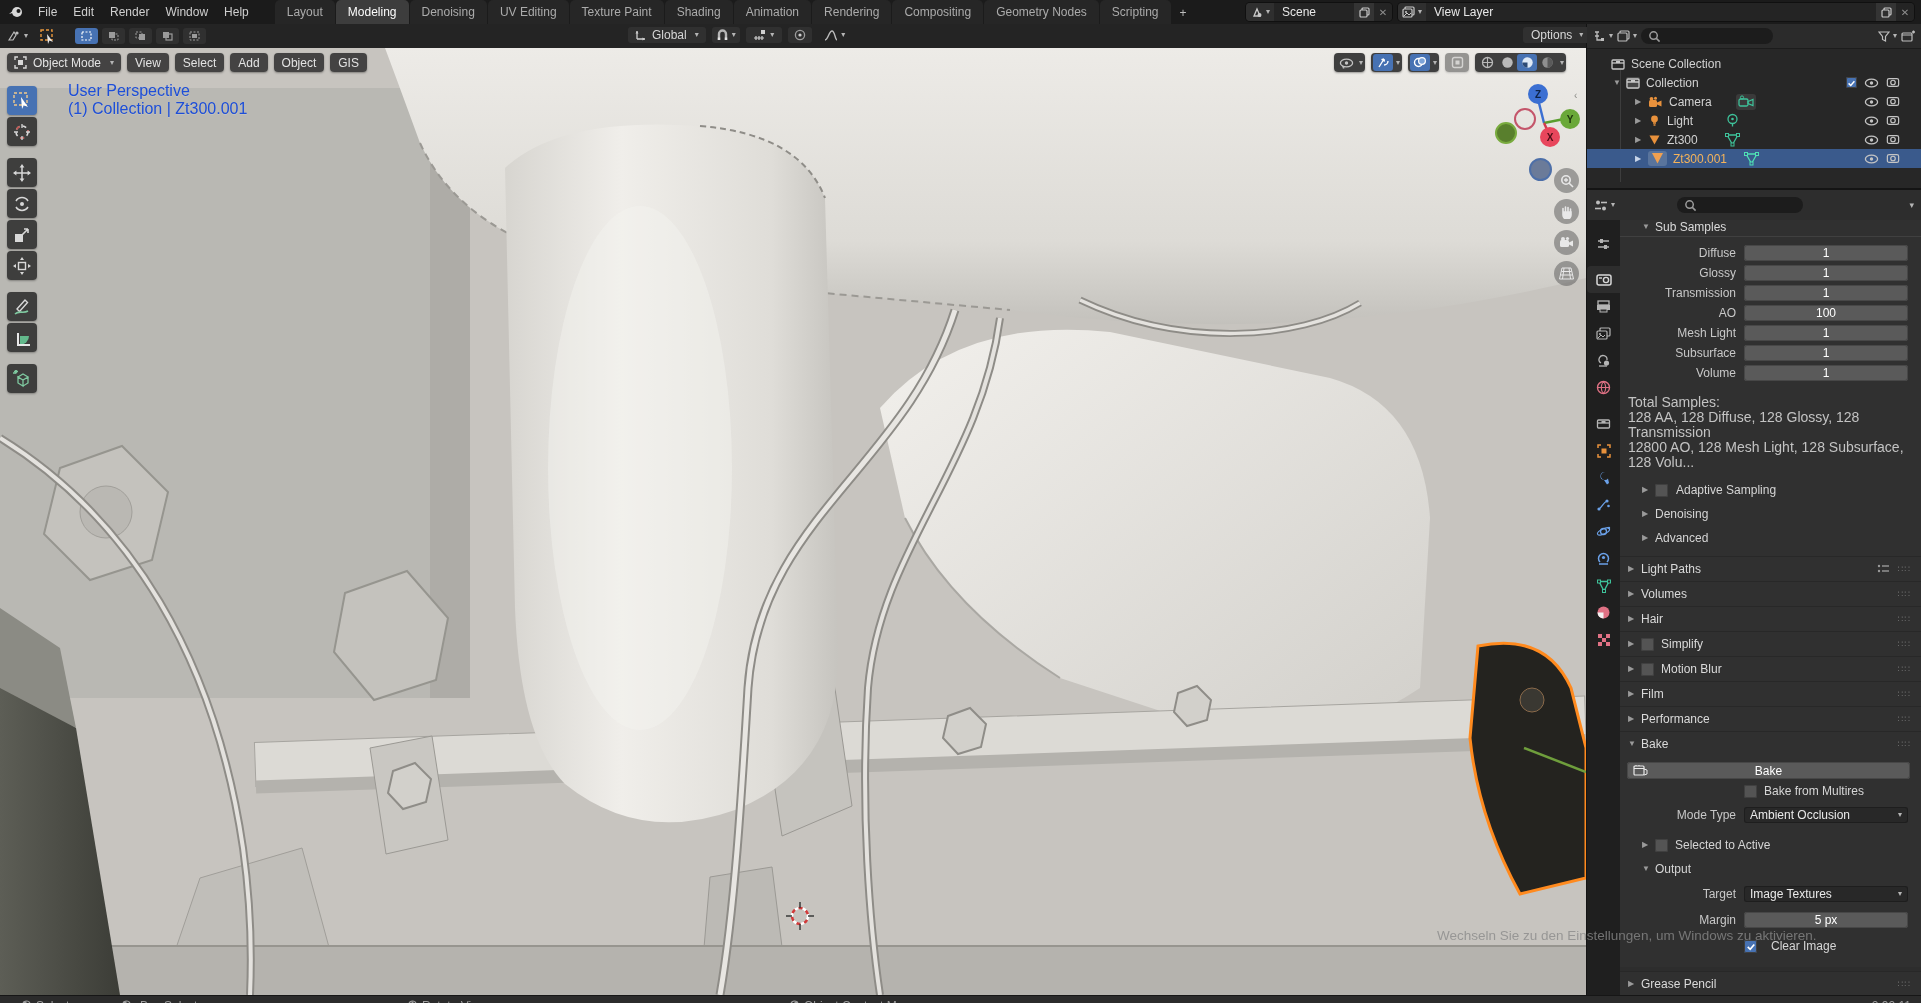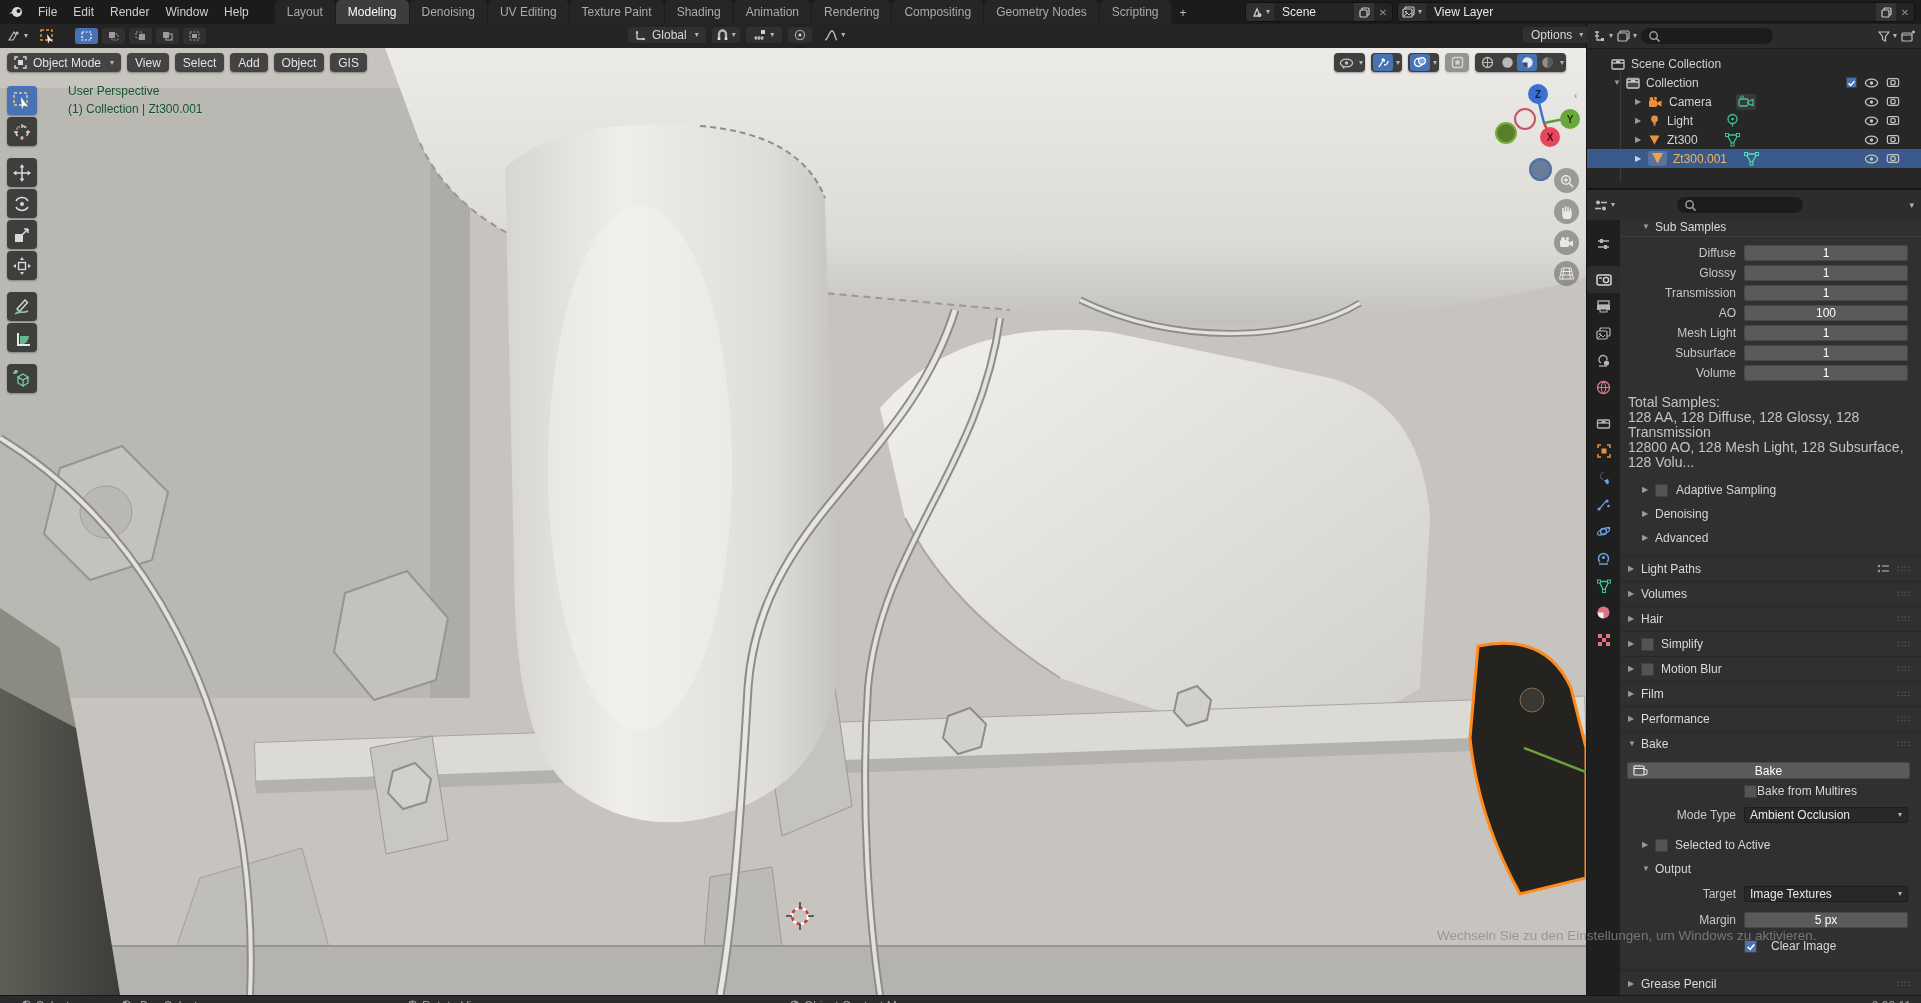--- a/index.html
+++ b/index.html
@@ -24,21 +24,21 @@
   
   #vparea{position:absolute;left:0;top:24px;width:1586px;height:971px}
   #toolsettings{position:absolute;left:0;top:0;width:1586px;height:24px;background:#242424;border-bottom:1px solid #161616}
   .smbtn{height:16px;border-radius:3px;background:#303030;display:inline-flex;align-items:center;justify-content:center;padding:0 3px}
   .smbtn.on{background:#4772b3}
   #canvas{position:absolute;left:0;top:24px;width:1586px;height:947px;background:#c7c4bf;overflow:hidden}
   .vbtn{background:#353535e6;border-radius:4px;height:19px;display:inline-flex;align-items:center;padding:0 8px;color:#e3e3e3;box-shadow:0 1px 2px rgba(0,0,0,.35)}
   .hgrp{background:#2c2c2ce6;border-radius:4px;height:19px;display:inline-flex;align-items:center;padding:0 2px;box-shadow:0 1px 2px rgba(0,0,0,.35)}
   .hslot{width:20px;height:17px;border-radius:3px;display:flex;align-items:center;justify-content:center}
   .hslot.on{background:#4772b3}
-  .ovtext{color:#14532d;font-size:12px;text-shadow:0 1px 0 rgba(255,255,255,.15)}
+  .ovtext{color:#1d4ed8;font-size:16px;text-shadow:0 1px 0 rgba(255,255,255,.15)}
   
   #ltools{position:absolute;left:7px;top:38px;width:31px;display:flex;flex-direction:column;gap:2px}
   .tool{width:30px;height:29px;border-radius:4px;background:#2c2c2ce0;display:flex;align-items:center;justify-content:center;box-shadow:0 1px 2px rgba(0,0,0,.3)}
   .tool.active{background:#4772b3}
   .tgap{height:8px}
   
   .ball{position:absolute;border-radius:50%;display:flex;align-items:center;justify-content:center;font-size:10px;font-weight:bold;color:#2d2d2d}
   .navbtn{position:absolute;width:25px;height:25px;border-radius:50%;background:rgba(96,96,96,.55);display:flex;align-items:center;justify-content:center}
   
   #outliner{position:absolute;left:1587px;top:24px;width:334px;height:164px;background:#272727}
@@ -925,21 +925,21 @@
             <svg width="15" height="13" viewBox="0 0 15 13" style="position:absolute;left:6px;top:2px">
                 <rect x="1" y="2" width="10" height="9" rx="1" fill="none" stroke="#e8e8e8" stroke-width="1.2"></rect>
                 <path d="M1,4.5 h10 M3,2 v-1 M6,2 v-1" stroke="#e8e8e8" stroke-width="1.1"></path>
                 <path d="M11,5 l3,1 v4 l-3,1" fill="none" stroke="#e8e8e8"></path>
               </svg>
             <span>Bake</span>
           </button>
         </div>
         <div class="frow" style="height:24px">
             <span class="flabel"></span>
-            <span class="flex" style="gap:0">
+            <span class="flex" style="gap:7px">
               <span class="cb"></span>
               <span>Bake from Multires</span>
             </span>
           </div>
         <div class="frow" style="height:24px">
             <span class="flabel">Mode Type</span>
           <span class="ddown">
               <span>Ambient Occlusion</span>
               <span class="cv">▾</span>
             </span>

